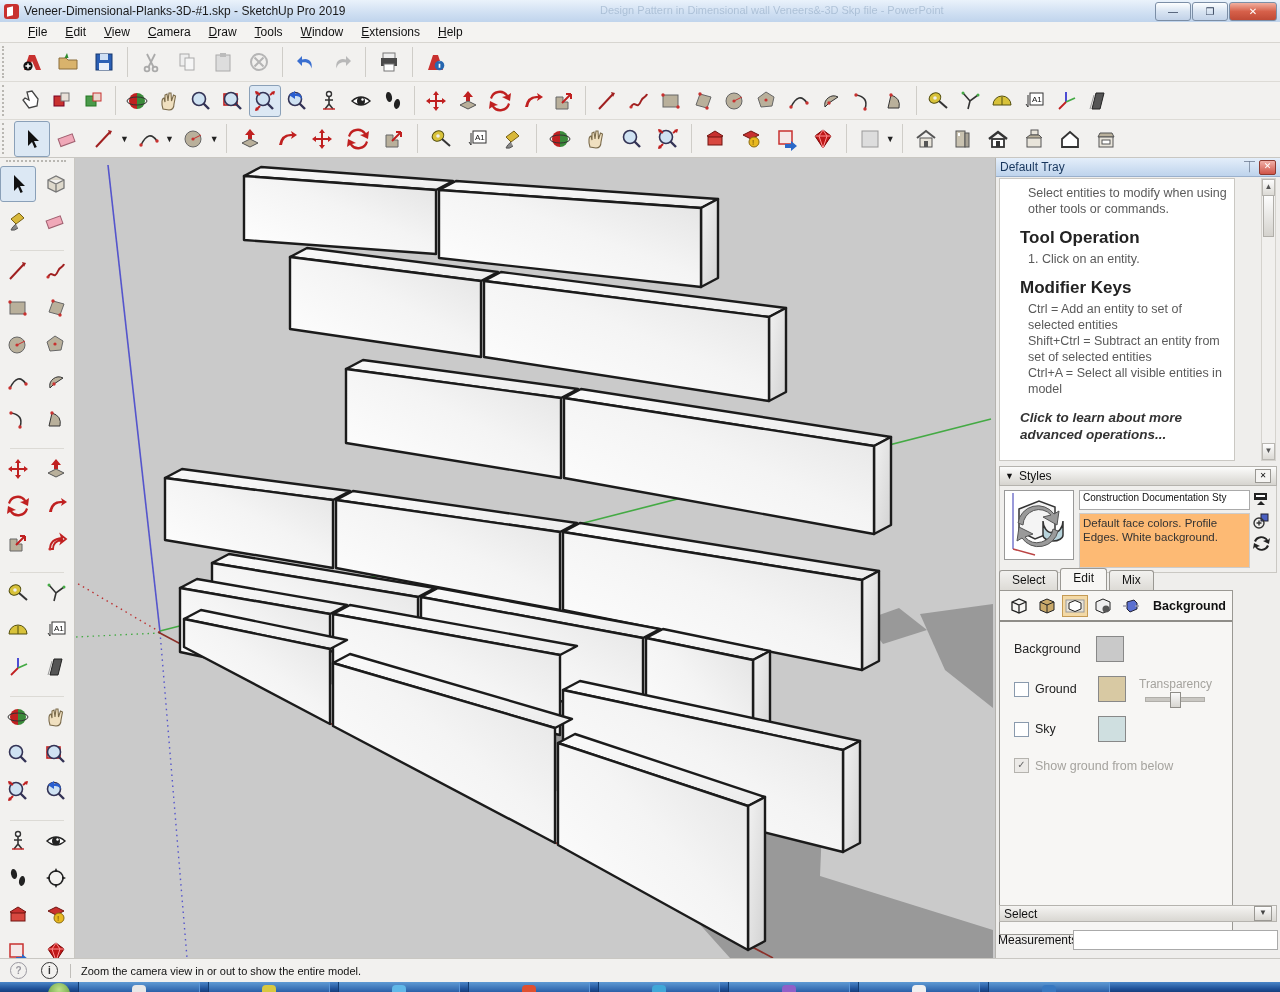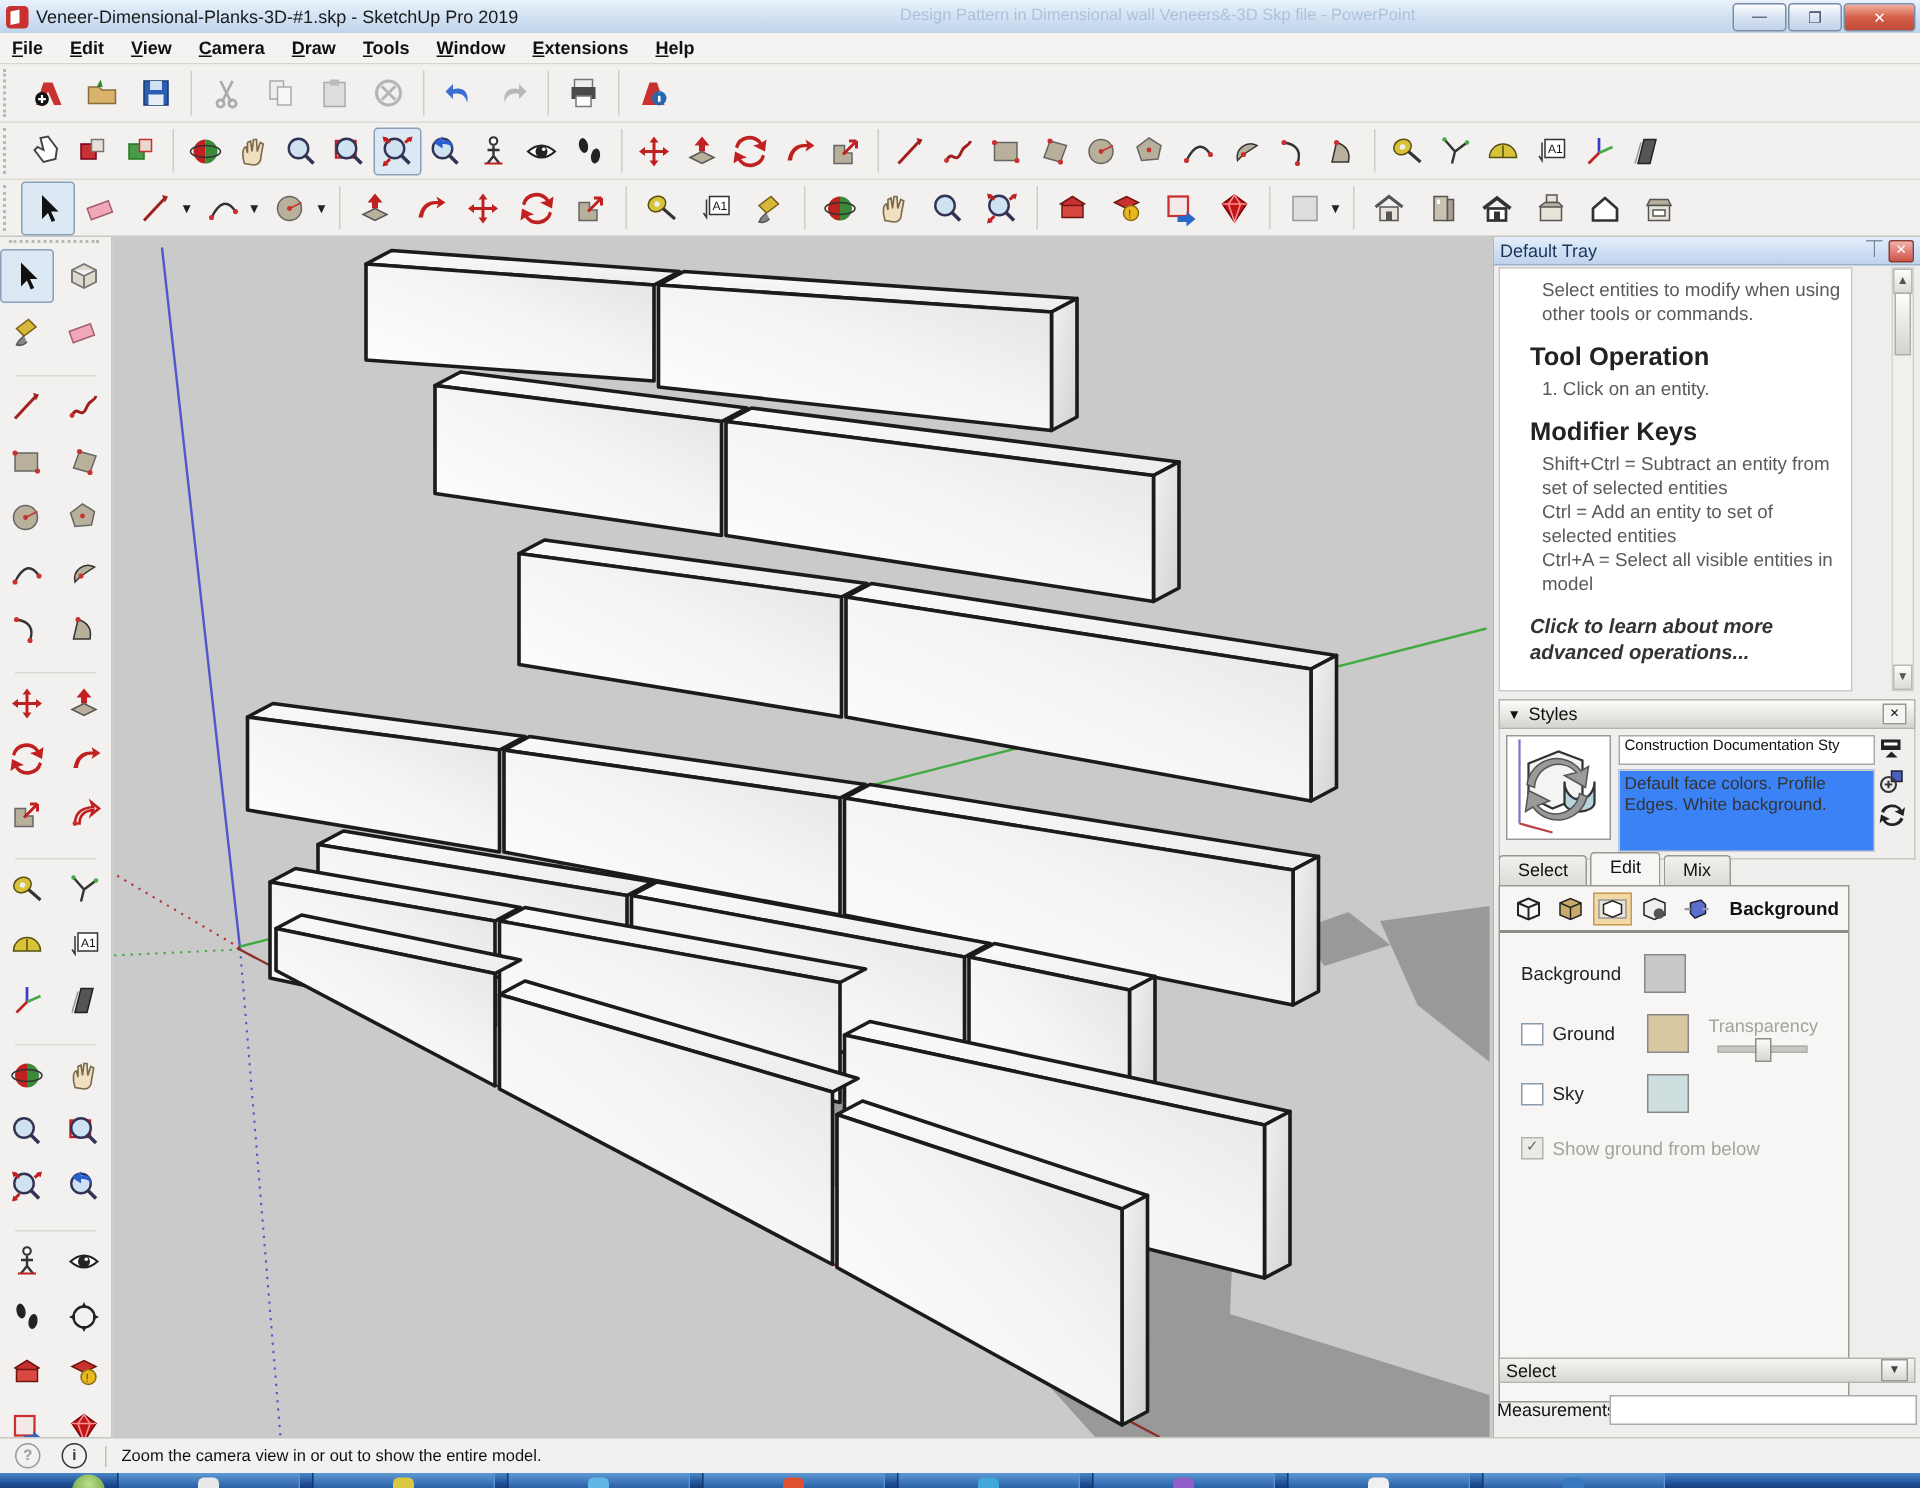--- a/index.html
+++ b/index.html
@@ -13,21 +13,21 @@
   .titlebar .applogo::after{content:"";position:absolute;left:3px;top:3px;width:6px;height:9px;background:#fff;transform:skewY(-12deg);}
   .titlebar .ttext{font-size:12px;color:#1a1a1a;}
   .ghost{position:absolute;left:600px;top:4px;color:#8ea6c0;opacity:.55;font-size:11px;}
   .winbtns{position:absolute;right:3px;top:2px;display:flex;}
   .winbtn{width:34px;height:17px;margin-left:1px;border:1px solid #7b8ea6;border-radius:3px;
     background:linear-gradient(#fdfeff,#d8e4f2 50%,#c2d2e8);display:flex;align-items:center;justify-content:center;
     font-size:10px;color:#33415a;}
   .winbtn.close{background:linear-gradient(#f2b0a0,#d6604a 50%,#c04a36);color:#fff;width:46px;}
   
   .menubar{position:absolute;left:0;top:22px;width:1280px;height:21px;background:#f4f3f1;
-    border-bottom:1px solid #d7d5d0;display:flex;align-items:center;padding-left:0;box-sizing:border-box;font-weight:bold;}
+    border-bottom:1px solid #d7d5d0;display:flex;align-items:center;padding-left:20px;box-sizing:border-box;}
   .menuitem{padding:2px 8px;margin-right:2px;}
   .menuitem u{text-decoration:underline;}
   
   .tbar{position:absolute;left:0;width:1280px;background:#f2f1ef;display:flex;align-items:center;}
   .tbar.r1{top:43px;height:38px;border-bottom:1px solid #dddbd6;}
   .tbar.r2{top:82px;height:37px;border-bottom:1px solid #dddbd6;}
   .tbar.r3{top:120px;height:37px;border-bottom:1px solid #c9c7c2;}
   .grip{width:8px;align-self:stretch;margin:3px 2px;border-left:2px dotted #b9b7b2;}
   .tsep{width:1px;align-self:stretch;margin:4px 5px;background:#cfcdc8;}
   .ticon{width:30px;height:30px;display:flex;align-items:center;justify-content:center;border:1px solid transparent;border-radius:3px;}
@@ -61,21 +61,21 @@
     text-align:center;line-height:14px;}
   .sbtn.bottom{position:absolute;bottom:0;left:0;right:0;}
   .sthumb{position:absolute;top:16px;left:1px;right:1px;height:40px;background:linear-gradient(#fdfdfd,#d4d2cd);border:1px solid #b0aea9;}
   .panelhead{height:18px;background:linear-gradient(#fcfcfb,#d6d4cf);border:1px solid #b5b3ae;display:flex;align-items:center;padding:0 5px;}
   .panelhead .sp{flex:1;}
   .styles{position:absolute;left:3px;top:308px;width:278px;}
   .stybody{background:#f0efed;border:1px solid #cac8c3;border-top:none;padding:4px;display:flex;height:78px;}
   .thumb{width:68px;height:68px;background:#fff;border:1px solid #999;position:relative;}
   .stytexts{flex:1;margin-left:5px;display:flex;flex-direction:column;}
   .styname{border:1px solid #aaa;background:#fff;height:16px;font-size:10px;padding:1px 3px;white-space:nowrap;overflow:hidden;}
-  .stydesc{border:1px solid #ccc;background:#3b82f6;flex:1;margin-top:3px;font-size:11.5px;padding:2px 3px;color:#333;line-height:1.25;}
+  .stydesc{border:1px solid #ccc;background:#fdba74;flex:1;margin-top:3px;font-size:11.5px;padding:2px 3px;color:#333;line-height:1.25;}
   .stybtns{width:22px;display:flex;flex-direction:column;align-items:center;gap:6px;padding-top:2px;}
   .tabs{position:absolute;left:3px;top:412px;display:flex;align-items:flex-end;height:20px;}
   .tab{border:1px solid #9a9893;border-bottom:none;background:linear-gradient(#f2f1ef,#dddbd6);
     padding:2px 12px 3px;margin-right:2px;border-radius:3px 3px 0 0;font-size:12px;height:14px;}
   .tab.active{background:#f7f6f4;height:17px;font-weight:normal;position:relative;top:1px;}
   .editbox{position:absolute;left:3px;top:432px;width:234px;height:345px;background:#f7f6f4;border:1px solid #9a9893;box-sizing:border-box;}
   .editstrip{display:flex;align-items:center;padding:4px 6px 3px;border-bottom:2px solid #8f8d88;}
   .eicon{width:24px;height:20px;display:flex;align-items:center;justify-content:center;border:1px solid transparent;margin-right:2px;}
   .eicon.active{background:#f3d9a6;border:1px solid #c59b55;}
   .eicon svg{width:20px;height:16px;}
@@ -1009,22 +1009,22 @@
 
       <div class="instructor" id="instructor">
           <div>Select entities to modify when using other tools or commands.</div>
           <div>
             <h4>Tool Operation</h4>
           </div>
           <div>1. Click on an entity.</div>
           <div>
             <h4>Modifier Keys</h4>
           </div>
+          <div>Ctrl = Add an entity to set of selected entities</div>
           <div>Shift+Ctrl = Subtract an entity from set of selected entities</div>
-          <div>Ctrl = Add an entity to set of selected entities</div>
           <div>Ctrl+A = Select all visible entities in model</div>
           <div class="link">Click to learn about more advanced operations...</div>
         </div>
       <div class="vscroll">
         <div class="sbtn">▲</div>
         <div class="sthumb"></div>
         <div class="sbtn bottom">▼</div>
       </div>
 
       <div class="styles">

